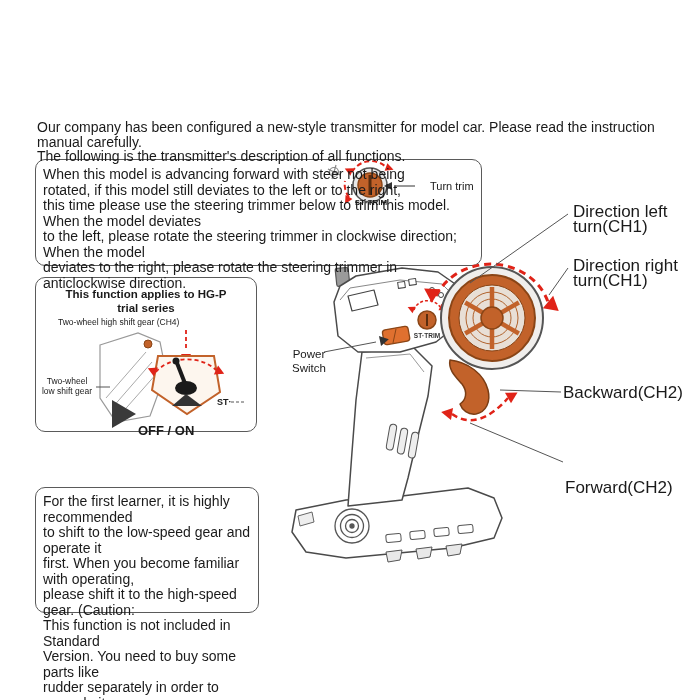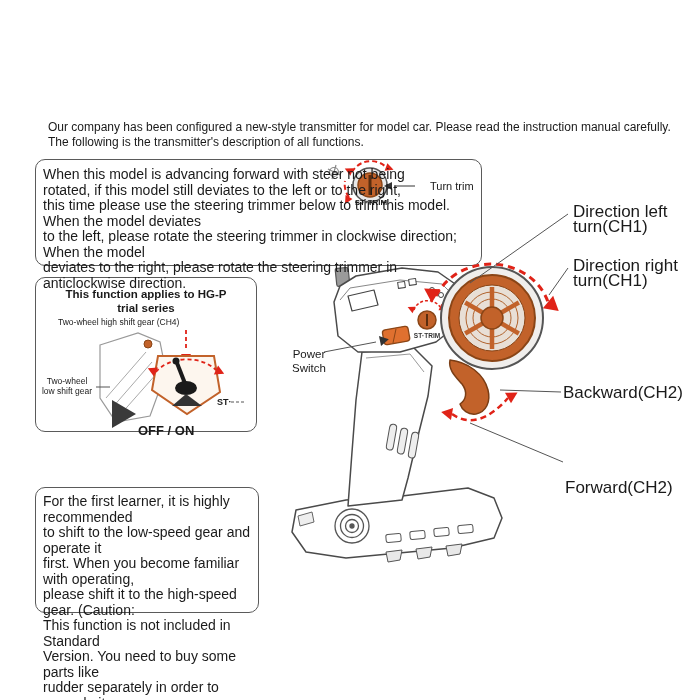--- a/index.html
+++ b/index.html
@@ -3,21 +3,21 @@
 <meta charset="utf-8">
 <style>
   * { margin:0; padding:0; box-sizing:border-box; }
   html,body { width:700px; height:700px; background:#fff; }
   body { font-family:"Liberation Sans", sans-serif; position:relative; overflow:hidden; }
   .page { position:absolute; left:0; top:0; width:700px; height:700px; background:#ffffff; }
   .callout-box { position:absolute; border:1.5px solid #5a5a5a; border-radius:10px; background:#fff; z-index:1; }
   .txt { position:absolute; z-index:4; color:#1a1a1a; }
   .pre { white-space:pre-line; }
   .overlay { position:absolute; left:0; top:0; z-index:3; pointer-events:none; }
-  .intro { font-size:12px; line-height:14.5px;margin-left:11px; }
+  .intro { font-size:14px; line-height:14.5px; }
   .box-body { font-size:14px; line-height:15.5px; }
   .gear-title { font-weight:bold; font-size:11.5px; line-height:14px; text-align:center; }
   .small-label { font-size:8.5px; line-height:10px; }
   .callout { font-size:17px; line-height:15px; }
   .tiny-bold { font-weight:bold; }
 </style>
 </head>
 <body>
 
 <div class="page">

